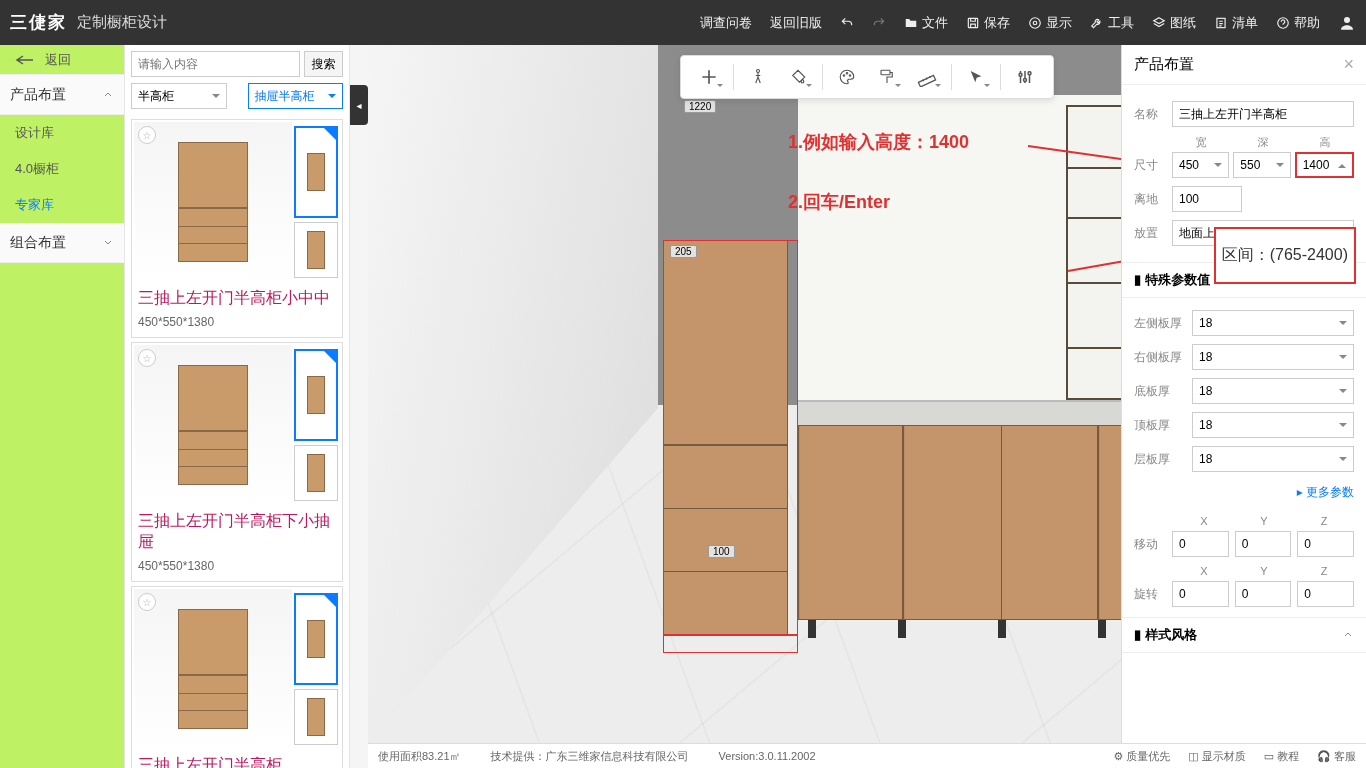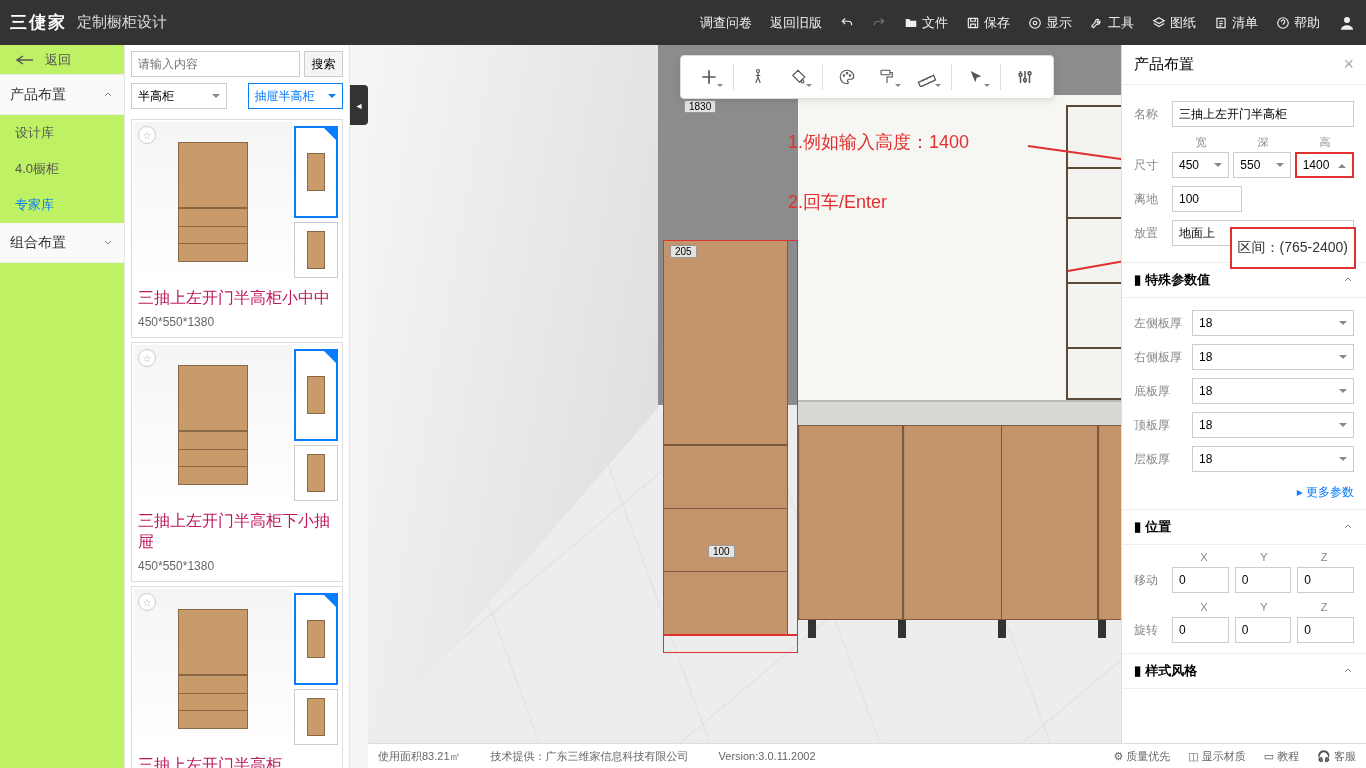--- a/index.html
+++ b/index.html
@@ -62,39 +62,39 @@
 .bc3{left:730px;width:270px;}
 .bc3::before,.bc3::after{content:'';position:absolute;top:0;bottom:0;width:1px;background:#7a5a3e;}
 .bc3::before{left:33%;} .bc3::after{left:66%;}
 .legs{position:absolute;top:575px;left:430px;right:0;height:18px;}
 .leg{position:absolute;top:0;width:8px;height:18px;background:#333;}
 .tall{position:absolute;top:195px;left:295px;width:125px;height:395px;background:#c4946a;border:1px solid #7a5a3e;}
 .tall-door{position:absolute;top:0;left:0;right:0;height:52%;border-bottom:1px solid #7a5a3e;}
 .tall-dr{position:absolute;left:0;right:0;height:16%;border-top:1px solid #7a5a3e;}
 .selbox{position:absolute;border:1px solid #e03030;}
 .dim-tag{position:absolute;background:rgba(230,230,230,0.95);border:1px solid #999;font-size:10px;padding:0 4px;border-radius:2px;}
-.ann{position:absolute;color:#e03030;font-size:18px;font-weight:400;}
+.ann{position:absolute;color:#e03030;font-size:18px;font-weight:700;}
 .arrow-line{position:absolute;height:2px;background:#e03030;transform-origin:left center;}
 .arrow-line::after{content:'';position:absolute;right:-2px;top:-4px;border:5px solid transparent;border-left:10px solid #e03030;}
 .toolbar{position:absolute;top:10px;left:50%;transform:translateX(-50%);height:44px;background:#fff;border:1px solid #ddd;border-radius:4px;display:flex;align-items:center;padding:0 8px;box-shadow:0 2px 6px rgba(0,0,0,0.1);}
 .tb-item{width:40px;height:40px;display:flex;align-items:center;justify-content:center;cursor:pointer;color:#555;position:relative;}
 .tb-sep{width:1px;height:26px;background:#ddd;margin:0 4px;}
 .tb-dd::after{content:'';position:absolute;bottom:7px;right:6px;border:3px solid transparent;border-top-color:#888;}
 .panel{position:absolute;top:45px;right:0;width:245px;bottom:25px;background:#fff;border-left:1px solid #ddd;font-size:12px;overflow:hidden;}
 .pn-hdr{height:40px;border-bottom:1px solid #eee;display:flex;align-items:center;justify-content:space-between;padding:0 12px;font-size:15px;font-weight:500;}
 .pn-body{padding:8px 12px;}
 .row{display:flex;align-items:center;margin:8px 0;gap:6px;}
 .lbl{width:32px;color:#888;font-size:12px;}
 .inp{flex:1;height:26px;border:1px solid #ccc;padding:0 6px;font-size:12px;display:flex;align-items:center;background:#fff;}
 .triple{display:flex;gap:4px;flex:1;}
 .dcell{flex:1;height:26px;border:1px solid #ccc;display:flex;align-items:center;justify-content:space-between;padding:0 6px;font-size:12px;position:relative;}
 .dcell.hot{border:2px solid #e03030;}
 .dhead{display:flex;gap:4px;flex:1;}
 .dh{flex:1;text-align:center;color:#888;font-size:11px;}
-.range-tip{position:absolute;right:10px;top:182px;border:2px solid #e03030;background:#fff;padding:10px 6px;font-size:14px;color:#333;z-index:5;margin-left:12px;}
+.range-tip{position:absolute;right:10px;top:182px;border:2px solid #e03030;background:#fff;padding:16px 6px;font-size:16px;color:#333;z-index:5;margin-left:12px;}
 .acc-hdr{height:36px;border-top:1px solid #eee;border-bottom:1px solid #eee;display:flex;align-items:center;justify-content:space-between;padding:0 12px;font-size:13px;font-weight:600;}
 .more{color:#0a7cff;font-size:12px;text-align:right;padding:4px 12px 8px;}
 .xyz-hdr{display:flex;padding:0 0 2px 40px;}
 .xyz-hdr span{flex:1;text-align:center;color:#888;font-size:11px;}
 .xyz-row{display:flex;align-items:center;gap:6px;padding:2px 0;}
 .xyz-row .inp{flex:1;}
 .statusbar{position:absolute;bottom:0;left:368px;right:0;height:25px;background:#fff;border-top:1px solid #ddd;display:flex;align-items:center;font-size:11px;color:#666;padding:0 10px;gap:30px;}
 .statusbar .r{margin-left:auto;display:flex;gap:18px;align-items:center;}
 .caret{width:0;height:0;border:4px solid transparent;border-top-color:#888;margin-top:3px;}
 .caret-up{border-top-color:transparent;border-bottom-color:#888;margin-top:-3px;}
@@ -310,21 +310,21 @@
         <div class="leg" style="left:500px"></div>
       </div>
     <div class="tall">
       <div class="tall-door"></div>
       <div class="tall-dr" style="top:52%"></div>
         <div class="tall-dr" style="top:68%"></div>
         <div class="tall-dr" style="top:84%"></div>
     </div>
     <div class="selbox" style="top:195px;left:295px;width:135px;height:395px"></div>
     <div class="selbox" style="top:590px;left:295px;width:135px;height:18px"></div>
-    <div class="dim-tag" style="top:55px;left:316px">1830</div>
+    <div class="dim-tag" style="top:55px;left:316px">1220</div>
     <div class="dim-tag" style="top:200px;left:302px">205</div>
     <div class="dim-tag" style="top:500px;left:340px">100</div>
   </div>
   <div class="ann" style="top:85px;left:420px">1.例如输入高度：1400</div>
   <div class="ann" style="top:145px;left:420px">2.回车/Enter</div>
   <div class="arrow-line" style="top:100px;left:660px;width:280px;transform:rotate(8deg)"></div>
   <div class="arrow-line" style="top:225px;left:700px;width:235px;transform:rotate(-10deg)"></div>
   <div class="ann" style="top:255px;right:130px;font-size:16px">区间</div>
 
   <div class="toolbar">
@@ -472,26 +472,20 @@
     <div class="row">
         <span class="lbl" style="width:52px">层板厚</span>
         <div class="inp" style="justify-content:space-between">
           <span>18</span>
           <span class="caret"></span>
         </div>
       </div>
   </div>
   <div class="more">▸ 更多参数</div>
 
-  <div class="acc-hdr">
-      <span><b style="margin-right:4px">▮</b><span>位置</span></span>
-      <svg width="12" height="12" viewBox="0 0 12 12" stroke="#888" fill="none">
-        <path d="M3 7l3-3 3 3"></path>
-      </svg>
-    </div>
   <div class="pn-body" style="padding-top:6px">
     <div class="xyz-hdr">
         <span>X</span>
         <span>Y</span>
         <span>Z</span>
       </div>
     <div class="xyz-row">
         <span class="lbl">移动</span>
       <div class="inp">0</div>
       <div class="inp">0</div>

